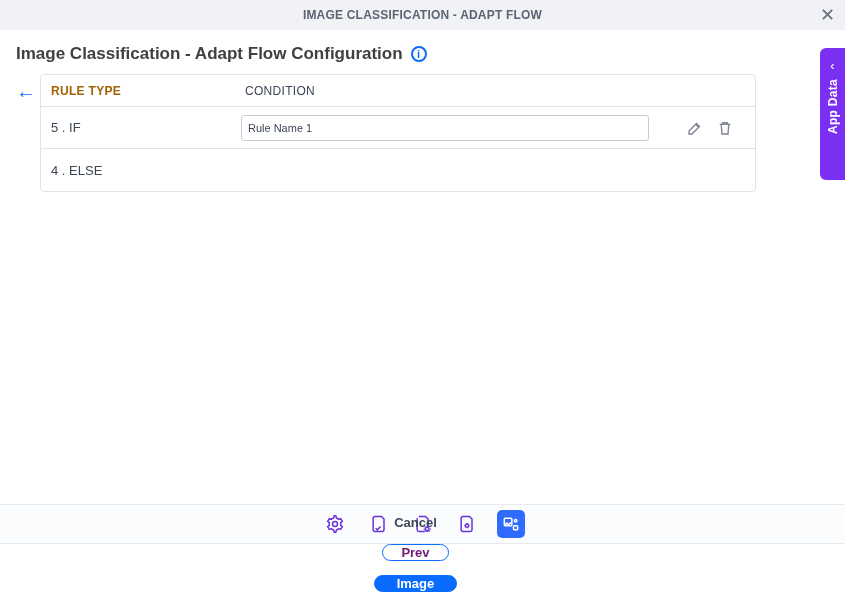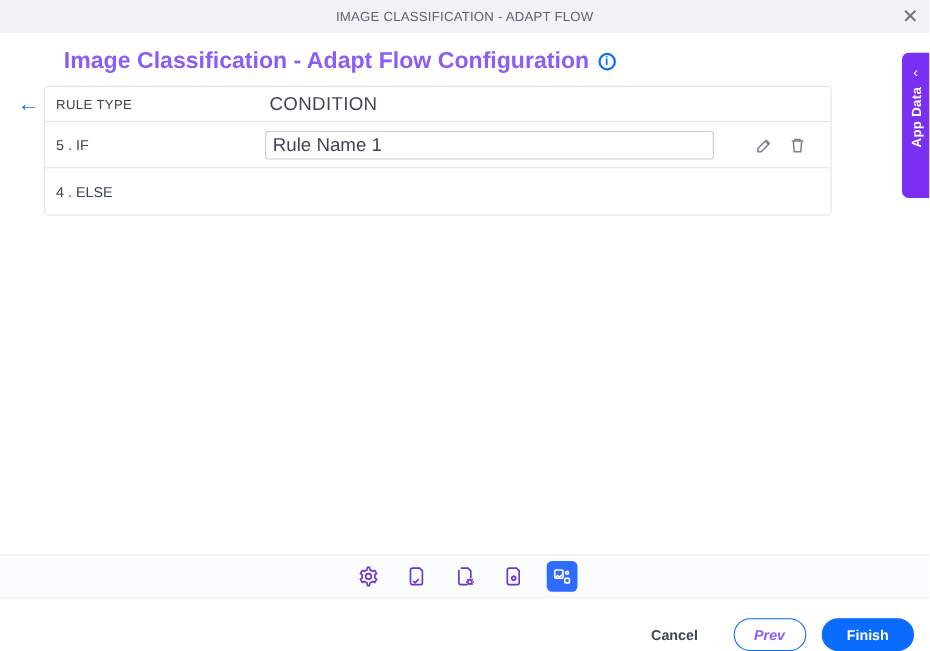--- a/index.html
+++ b/index.html
@@ -8,45 +8,44 @@
   .modal-header {
     height: 30px;
     background: #f0f2f5;
     display: flex;
     align-items: center;
     justify-content: center;
     position: relative;
   }
   .modal-title {
     font-size: 12px;
-    font-weight: 400;
+    font-weight: 700;
     color: #5a6472;
     letter-spacing: 0.2px;
   }
   .modal-close {
     position: absolute;
     right: 10px;
     top: 6px;
     font-size: 18px;
     color: #6b7280;
     cursor: pointer;
     line-height: 1;
   }
 
   .page-title {
     padding: 14px 16px 10px 16px;
     display: flex;
     align-items: center;
     gap: 8px;
   }
   .page-title h1 {
-    font-size: 21px;
+    font-size: 17px;
     font-weight: 700;
-    color: #8b5cf6;
-    margin-left: 42px;
+    color: #404040;
   }
   .info-icon {
     width: 16px; height: 16px;
     border: 2px solid #0a6cff;
     border-radius: 50%;
     display: inline-flex;
     align-items: center;
     justify-content: center;
     color: #0a6cff;
     font-size: 11px;
@@ -72,38 +71,38 @@
     border: 1px solid #dfe3e9;
     border-radius: 4px;
     max-width: 716px;
   }
   .rules-header {
     display: flex;
     height: 32px;
     align-items: center;
     border-bottom: 1px solid #dfe3e9;
   }
-  .col-ruletype { width: 200px; padding-left: 10px; font-size: 12px; color: #404040; font-weight: 400; letter-spacing: 0.3px;}
-  .col-condition { flex: 1; padding-left: 4px; font-size: 17px; color: #3c4656; font-weight: 500; letter-spacing: 0.3px;}
+  .col-ruletype { width: 200px; padding-left: 10px; font-size: 12px; color: #a16207; font-weight: 700; letter-spacing: 0.3px;}
+  .col-condition { flex: 1; padding-left: 4px; font-size: 12px; color: #3c4656; font-weight: 500; letter-spacing: 0.3px;}
   .rules-row {
     display: flex;
     align-items: center;
     min-height: 42px;
     border-bottom: 1px solid #dfe3e9;
     padding: 6px 0;
   }
   .rules-row:last-child { border-bottom: none; }
   .rule-num { width: 200px; padding-left: 10px; font-size: 13px; color: #3c4656; }
   .rule-input-wrap { flex: 1; padding-right: 8px; display: flex; align-items: center; }
   .rule-input {
     border: 1px solid #c8cdd5;
     border-radius: 3px;
     height: 26px;
     padding: 0 6px;
-    font-size: 17px;
+    font-size: 11px;
     color: #3c4656;
     width: 408px;
     background: #fff;
   }
   .row-actions {
     width: 90px;
     display: flex;
     gap: 12px;
     align-items: center;
     justify-content: center;
@@ -165,39 +164,40 @@
   }
   .step-icon.active {
     background: #2f6bff;
     color: #fff;
   }
   .step-icon svg { width: 20px; height: 20px; }
 
   .button-bar {
     height: 48px;
     display: flex;
-    align-items: flex-end;
+    align-items: center;
     justify-content: flex-end;
     gap: 14px;
     padding-right: 14px;
     background: #fff;
+    flex-direction: column;
   }
   .btn {
     height: 30px;
     padding: 0 18px;
     border-radius: 15px;
     font-size: 13px;
     font-weight: 600;
     cursor: pointer;
     display: inline-flex;
     align-items: center;
     justify-content: center;
   }
   .btn-text { background: none; border: none; color: #3c4656; }
-  .btn-outline { background: #fff; border: 1.5px solid #0a6cff; color: #8b5cf6; font-style: italic; }
+  .btn-outline { background: #fff; border: 1.5px solid #0a6cff; color: #701a75; }
   .btn-primary { background: #0a6cff; border: 1.5px solid #0a6cff; color: #fff; padding: 0 22px;}
 </style>
 </head>
 <body>
 
 <div class="modal-header">
   <span class="modal-title">IMAGE CLASSIFICATION - ADAPT FLOW</span>
   <span class="modal-close">✕</span>
 </div>
 
@@ -284,15 +284,15 @@
           <path d="M5 13l2-2 2 2 3-3"></path>
           <circle cx="17.5" cy="8" r="1.5"></circle>
           <rect x="15" y="14" width="5" height="5" rx="1"></rect>
         </svg>
     </span>
   </div>
 
   <div class="button-bar">
     <button class="btn btn-text">Cancel</button>
     <button class="btn btn-outline">Prev</button>
-    <button class="btn btn-primary">Finish</button>
+    <button class="btn btn-primary">Image</button>
   </div>
 </div>
 
 </body></html>

